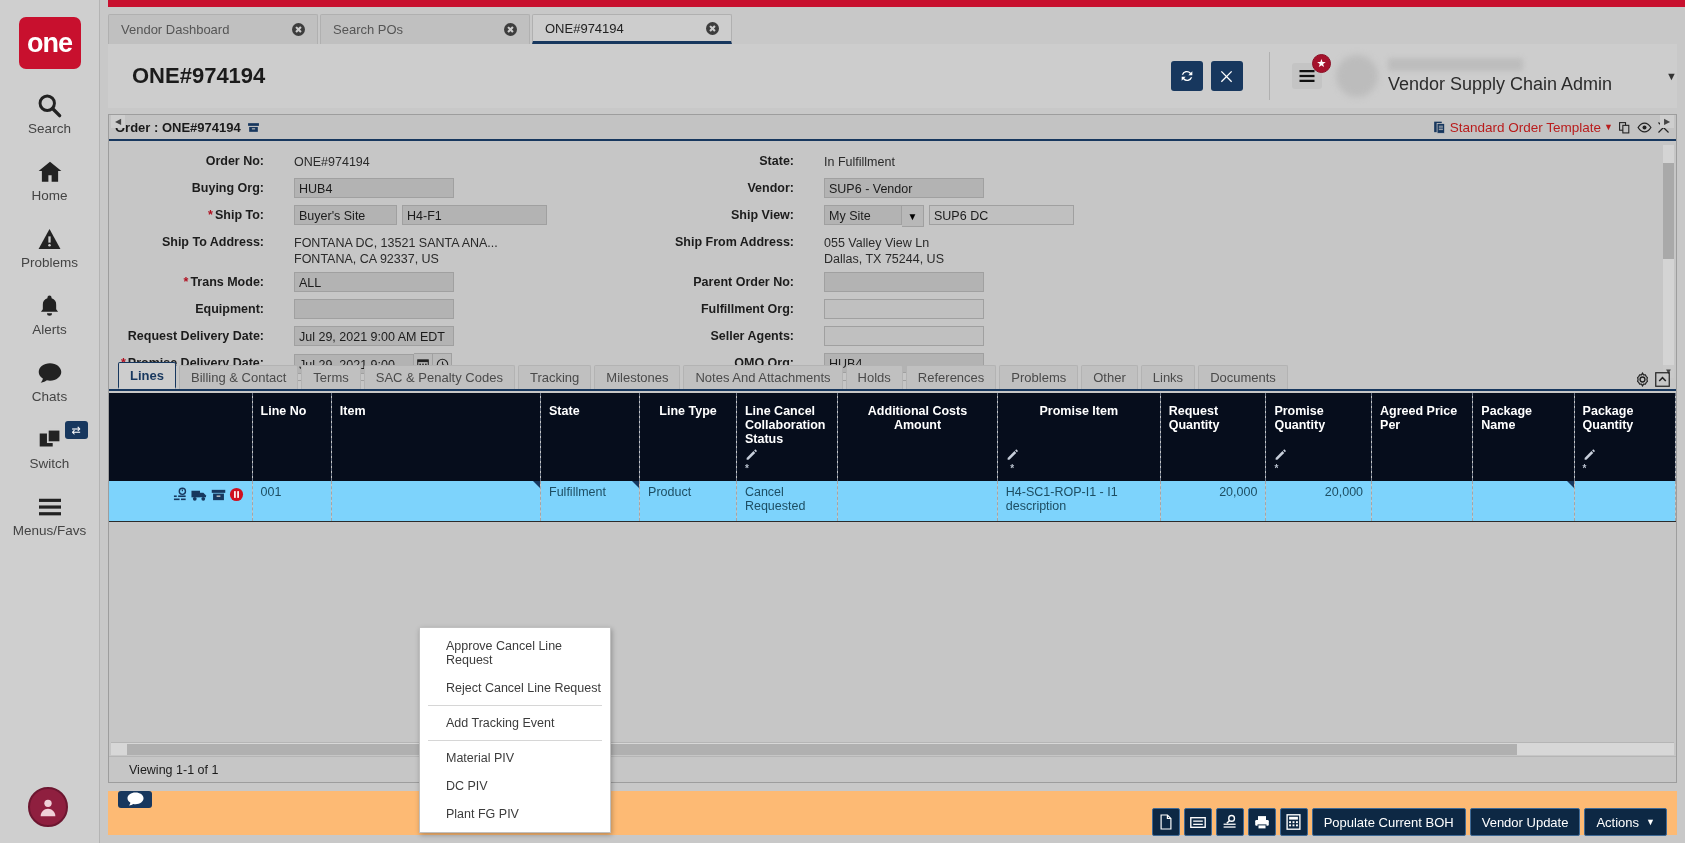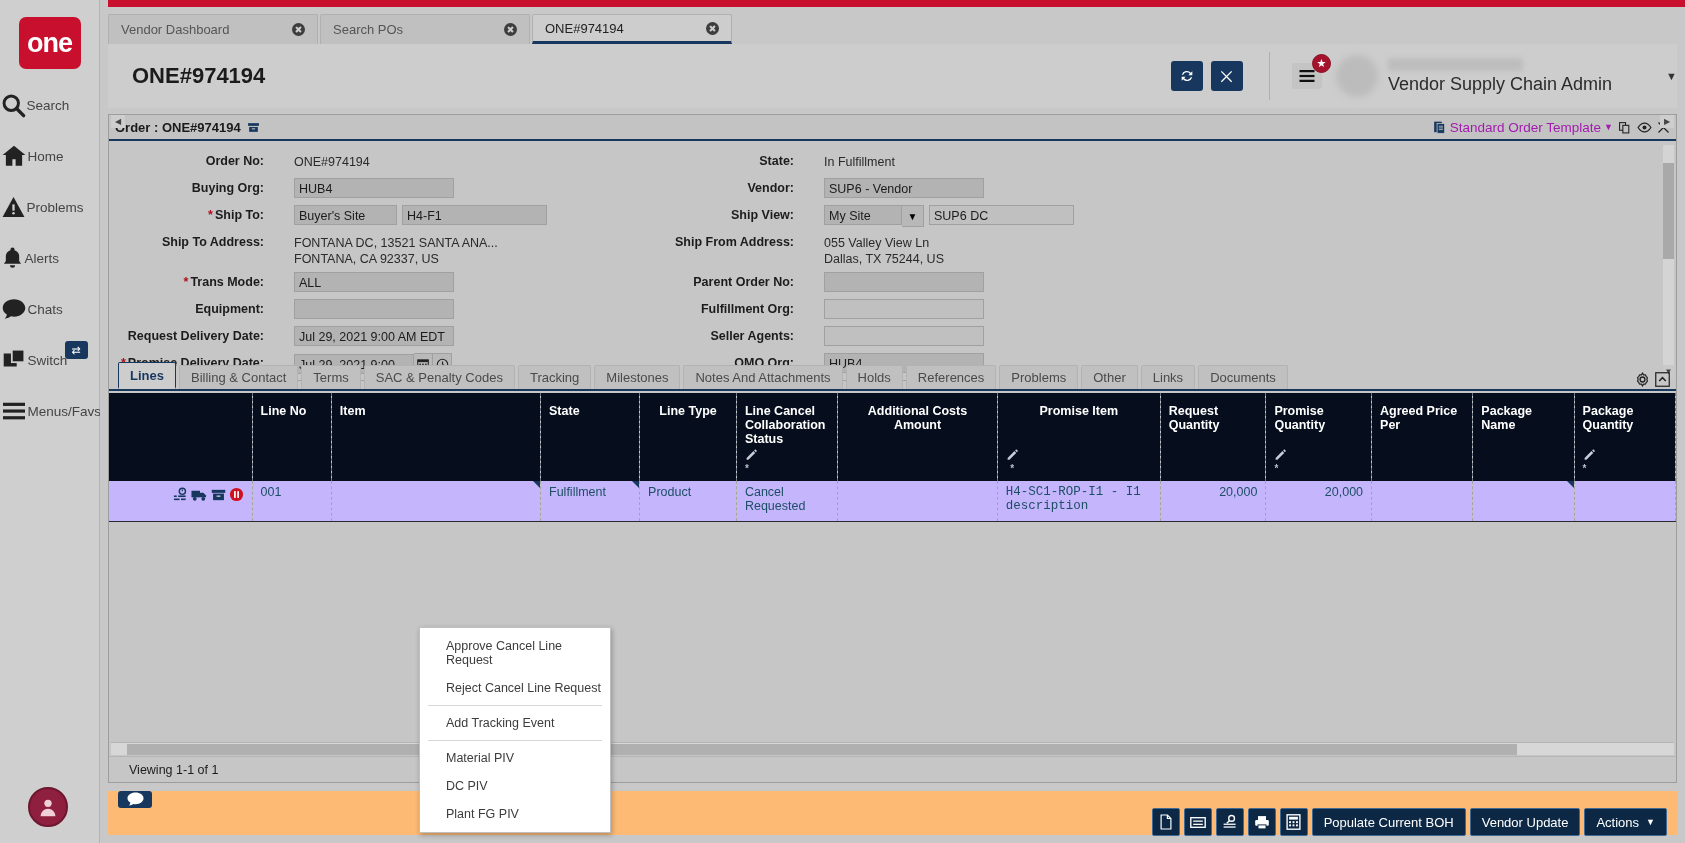--- a/index.html
+++ b/index.html
@@ -19,21 +19,21 @@
     display: flex; flex-direction: column; align-items: center;
   }
   #logo {
     width: 62px; height: 52px; margin-top: 17px; border-radius: 7px;
     background: #c8102e; color: #fff;
     display: flex; align-items: center; justify-content: center;
     font-size: 27px; font-weight: 700; letter-spacing: -1px;
   }
   .navitem {
     margin-top: 21px; width: 100px;
-    display: flex; flex-direction: row; align-items: center;
+    display: flex; flex-direction: column; align-items: center;
     color: #3a3a3a; cursor: pointer; position: relative;
   }
   .navitem .ico { height: 30px; display: flex; align-items: center; justify-content: center; }
   .navitem .lbl { font-size: 13.5px; margin-top: 1px; color: #444; }
   .switchbadge {
     position: absolute; right: 12px; top: -4px;
     width: 23px; height: 18px; border-radius: 3px;
     background: #17375e; color: #fff; font-size: 11px;
     display: flex; align-items: center; justify-content: center;
   }
@@ -89,21 +89,21 @@
   
   #panel {
     position: absolute; left: 8px; top: 114px; right: 8px; bottom: 60px;
     background: #c6c6c6; border: 1px solid #9d9d9d;
   }
   #panelhead {
     height: 26px; background: #c3c3c3; border-bottom: 2px solid #17375e;
     display: flex; align-items: center; padding: 0 6px; font-size: 13px; font-weight: 700; color: #1a1a1a;
   }
   #panelhead .archico { margin-left: 6px; color: #17375e; }
-  #panelheadright { margin-left: auto; display: flex; align-items: center; gap: 5px; font-size: 13.5px; color: #a21caf; font-weight: normal;}
+  #panelheadright { margin-left: auto; display: flex; align-items: center; gap: 5px; font-size: 13.5px; color: #b91c1c; font-weight: normal;}
   #tmplname { display: flex; align-items: center; gap: 3px; cursor: pointer; }
   .miniico { color: #2a2a2a; cursor: pointer; font-size: 13px; }
 
   
   #formwrap { position: relative; height: 240px; overflow: hidden; }
   #formL { position: absolute; left: 0; top: 10px; width: 520px; }
   #formR { position: absolute; left: 530px; top: 10px; width: 520px; }
   .frow { display: flex; align-items: flex-start; margin-bottom: 5px; min-height: 22px; gap: 25px; }
   .flabel { width: 160px; text-align: right; font-size: 12.5px; font-weight: 700; color: #1c1c1c;
     padding-right: 5px; padding-top: 3px; white-space: nowrap; }
@@ -140,21 +140,21 @@
   #tablewrap { position: absolute; left: 0; right: 0; top: 278px; bottom: 0; background: #c6c6c6; overflow: hidden; }
   table.grid { width: 100%; border-collapse: collapse; table-layout: fixed; }
   table.grid thead th {
     background: #060d1c; color: #fff; font-size: 12.5px; font-weight: 700; height: 88px;
     vertical-align: top; padding: 11px 8px 0 8px; text-align: left;
     border-right: 1px dashed #6a7487; position: relative;
   }
   table.grid thead th.ctr { text-align: center; }
   table.grid thead th .pencil { position: absolute; left: 8px; bottom: 6px; font-size: 12px; color: #b8c0cc; }
   table.grid tbody td {
-    background: #c4b5fd; font-size: 12.5px; color: #1d4e63; height: 40px;
+    background: #7dd3fc; font-size: 12.5px; color: #1d4e63; height: 40px;
     padding: 4px 8px; vertical-align: top; border-bottom: 1px solid #2b2b2b;
     border-right: 1px dashed #a4a4a4;
   }
   td.num { text-align: right; color: #1c1c1c; }
   .cellmark { position: absolute; top: 0; right: 0; width: 0; height: 0;
     border-top: 7px solid #17375e; border-left: 7px solid transparent; }
   .rowicons { display: flex; align-items: center; gap: 3px; justify-content: flex-end; padding-top: 2px; }
   .ricon { display:flex; align-items:center; }
   #ctxmenu {
     position: absolute; left: 310px; top: 512px; width: 192px;
@@ -654,21 +654,21 @@
                     </svg>
                   </span>
                 </div>
               </td>
               <td style="position: relative;"><span>001</span></td>
               <td style="position: relative;"><span></span><span class="cellmark" style="border-top: 7px solid rgb(23, 55, 94); border-left: 7px solid transparent; position: absolute; top: 0px; right: 0px; width: 0px; height: 0px;"></span></td>
               <td style="position: relative;"><span>Fulfillment</span><span class="cellmark" style="border-top: 7px solid rgb(23, 55, 94); border-left: 7px solid transparent; position: absolute; top: 0px; right: 0px; width: 0px; height: 0px;"></span></td>
               <td style="position: relative;"><span>Product</span></td>
               <td style="position: relative;"><span>Cancel Requested</span></td>
               <td style="position: relative;"><span></span></td>
-              <td style="position: relative; font-family: Liberation Mono, monospace;"><span>H4-SC1-ROP-I1 - I1 description</span></td>
+              <td style="position: relative;"><span>H4-SC1-ROP-I1 - I1 description</span></td>
               <td class="num" style="position: relative;"><span>20,000</span></td>
               <td class="num" style="position: relative;"><span>20,000</span></td>
               <td style="position: relative;"><span></span></td>
               <td style="position: relative;"><span></span><span class="cellmark" style="border-top: 7px solid rgb(23, 55, 94); border-left: 7px solid transparent; position: absolute; top: 0px; right: 0px; width: 0px; height: 0px;"></span></td>
               <td style="position: relative;"><span></span></td>
             </tr>
           </tbody>
       </table>
 
     </div>

